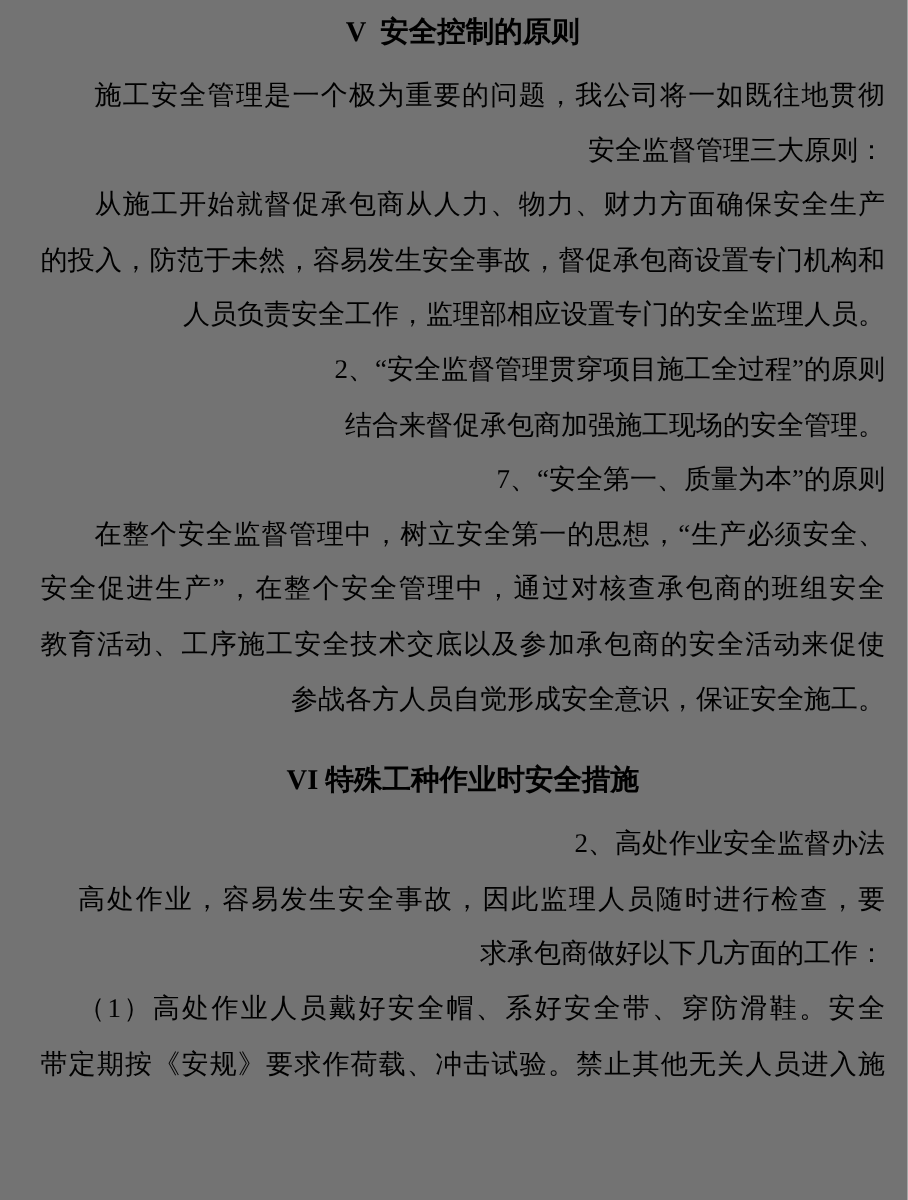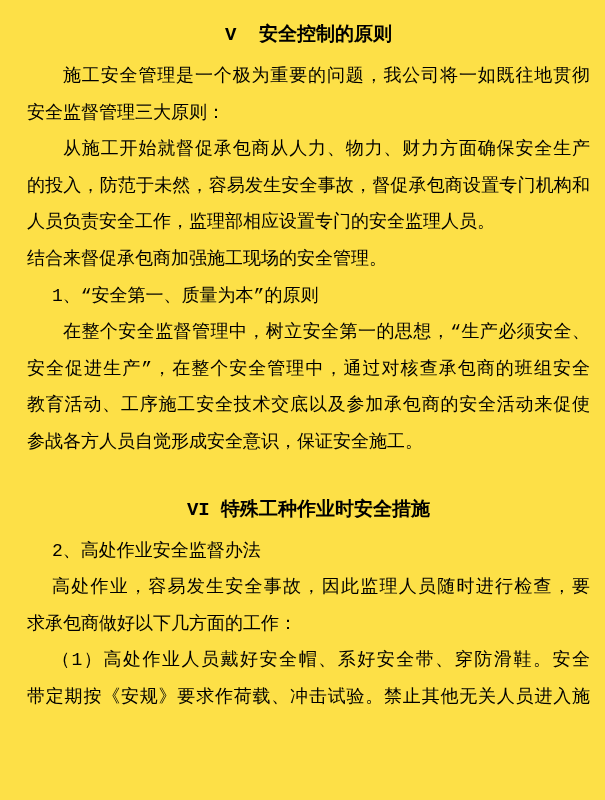--- a/index.html
+++ b/index.html
@@ -6,62 +6,63 @@
   body {
     width: 605px;
     height: 800px;
     background: #ffffff;
     overflow: hidden;
   }
   .page {
     box-sizing: border-box;
     width: 605px;
     height: 800px;
-    padding: 22px 15px 0 27px;
-    font-family: Liberation Mono, monospace;
+    padding: 9px 15px 0 27px;
+    font-family: Liberation Serif, serif;
     color: #000000;
-    background: #fde047;
+    background: #737373;
   }
   .sec-title {
     font-size: 19px;
     line-height: 26px;
     font-weight: bold;
     text-align: center;
     margin: 0 0 10px 0;
     white-space: pre-wrap;
   }
-  .sec-title.t6 { margin-top: 36px; }
+  .sec-title.t6 { margin-top: 24px; }
   .ln {
     font-size: 18px;
     line-height: 36.6px;
     height: 36.6px;
     overflow: hidden;
-    text-align: left;
+    text-align: right;
   }
   .fill {
     text-align: justify;
     text-align-last: justify;
   }
   .ind { padding-left: 36px; }
   .ind-num { padding-left: 25px; }
 </style>
 </head>
 <body>
 
 <div class="page">
 
   <h2 class="sec-title">V  安全控制的原则</h2>
 
   <div class="ln ind fill">施工安全管理是一个极为重要的问题，我公司将一如既往地贯彻</div>
   <div class="ln">安全监督管理三大原则：</div>
   <div class="ln ind fill">从施工开始就督促承包商从人力、物力、财力方面确保安全生产</div>
   <div class="ln fill">的投入，防范于未然，容易发生安全事故，督促承包商设置专门机构和</div>
   <div class="ln">人员负责安全工作，监理部相应设置专门的安全监理人员。</div>
+  <div class="ln ind-num">2、“安全监督管理贯穿项目施工全过程”的原则</div>
   <div class="ln">结合来督促承包商加强施工现场的安全管理。</div>
-  <div class="ln ind-num">1、“安全第一、质量为本”的原则</div>
+  <div class="ln ind-num">7、“安全第一、质量为本”的原则</div>
   <div class="ln ind fill">在整个安全监督管理中，树立安全第一的思想，“生产必须安全、</div>
   <div class="ln fill">安全促进生产”，在整个安全管理中，通过对核查承包商的班组安全</div>
   <div class="ln fill">教育活动、工序施工安全技术交底以及参加承包商的安全活动来促使</div>
   <div class="ln">参战各方人员自觉形成安全意识，保证安全施工。</div>
 
   <h2 class="sec-title t6">VI 特殊工种作业时安全措施</h2>
 
   <div class="ln ind-num">2、高处作业安全监督办法</div>
   <div class="ln ind-num fill">高处作业，容易发生安全事故，因此监理人员随时进行检查，要</div>
   <div class="ln">求承包商做好以下几方面的工作：</div>

